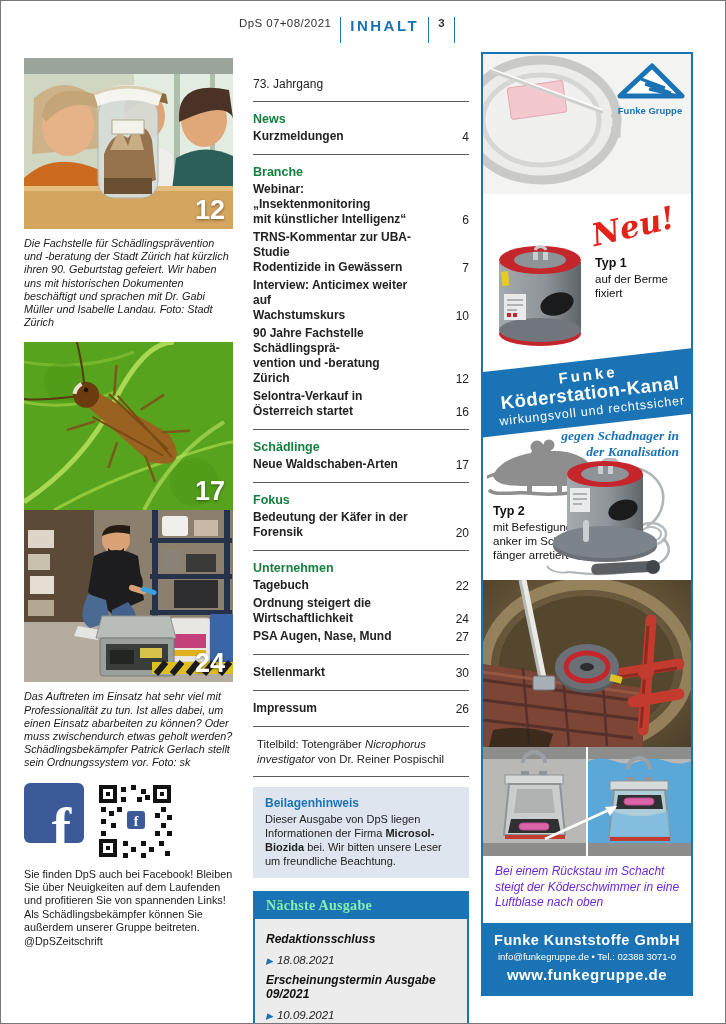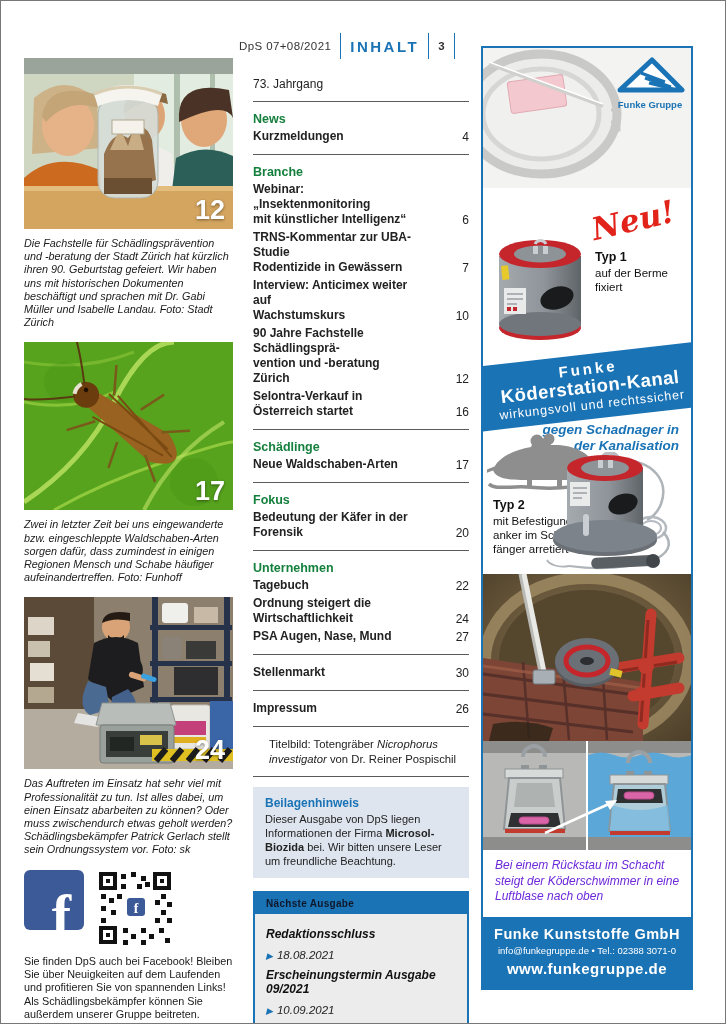--- a/index.html
+++ b/index.html
@@ -1,20 +1,20 @@
 <!DOCTYPE html>
 <html><head>
 <meta charset="utf-8">
 <style>
   html,body{margin:0;padding:0;background:#e9e9e9;}
   .page{position:relative;width:726px;height:1024px;background:#fff;border:1px solid #777;
         box-sizing:border-box;margin:0 auto;overflow:hidden;
         font-family:"Liberation Sans",sans-serif;color:#222;}
   
-  .hdr{position:absolute;top:32px;left:238px;display:flex;align-items:center;height:26px;}
+  .hdr{position:absolute;top:16px;left:238px;display:flex;align-items:flex-start;height:26px;}
   .hdr .issue{font-size:11.5px;letter-spacing:.4px;color:#333;}
   .hdr .sep{width:1px;height:26px;background:#1a73b5;margin:0 9px;}
   .hdr .inh{font-size:15px;font-weight:bold;color:#1a73b5;letter-spacing:2.5px;}
   .hdr .pg{font-size:11.5px;font-weight:bold;color:#333;}
   
   .leftcol{position:absolute;left:23px;top:57px;width:209px;}
   .figure{position:relative;width:209px;overflow:hidden;}
   .fig-num{position:absolute;right:8px;bottom:5px;font-size:27px;font-weight:800;color:#fff;
            text-shadow:0 1px 3px rgba(0,0,0,.45);line-height:1;}
   .caption{font-style:italic;font-size:10.8px;line-height:13.2px;color:#1a1a1a;margin:8px 0 13px 0;}
@@ -24,53 +24,53 @@
                 font-family:"Liberation Serif",serif;line-height:1;}
   .fb-text{font-size:10.8px;line-height:13.4px;margin-top:9px;color:#1a1a1a;}
   
   .midcol{position:absolute;left:252px;top:76px;width:216px;}
   .volume{font-size:12px;color:#222;}
   .rule{border:none;border-top:1px solid #5a5a5a;margin:10px 0;}
   .sec-h{font-size:12.5px;font-weight:bold;color:#15803d;margin:2px 0 3px 0;}
   .toc-item{display:flex;justify-content:space-between;align-items:flex-end;margin:3px 0;cursor:default;gap:37px;}
   .toc-item .t{font-size:12px;font-weight:bold;color:#222;white-space:pre-line;line-height:15px;}
   .toc-item .p{font-size:12px;color:#222;padding-left:8px;}
-  .covernote{font-size:11.3px;line-height:14.5px;color:#222;margin:4px 0 2px 16px;}
+  .covernote{font-size:11.3px;line-height:14.5px;color:#222;margin:4px 0 2px 4px;}
   .covernote .it{font-style:italic;}
   .notice{background:#dee5ef;padding:9px 12px 10px 12px;margin-top:4px;}
   .notice .nh{font-size:12px;font-weight:bold;color:#1a73b5;margin-bottom:2px;}
   .notice .nt{font-size:11px;line-height:14px;color:#222;}
   .next-box{border:2px solid #1a73b5;margin-top:13px;}
-  .next-head{background:#1a73b5;color:#0f172a;font-weight:bold;font-size:10px;padding:5px 11px;letter-spacing:.3px;}
+  .next-head{background:#1a73b5;color:#86efac;font-weight:bold;font-size:14px;padding:5px 11px;letter-spacing:.3px;font-family:Liberation Serif, serif;}
   .next-body{background:#ececec;padding:6px 11px 11px 11px;}
   .next-label{font-size:12px;font-weight:bold;font-style:italic;color:#111;margin-top:7px;}
   .next-date{font-size:11.5px;color:#222;margin-top:8px;font-style:italic;}
   .next-date .tri{color:#1a73b5;font-size:9px;margin-right:4px;}
   
-  .ad{position:absolute;left:480px;top:45px;width:212px;height:944px;border:2px solid #1a73b5;
+  .ad{position:absolute;left:480px;top:51px;width:212px;height:944px;border:2px solid #1a73b5;
       box-sizing:border-box;background:#fff;display:flex;flex-direction:column;overflow:hidden;}
   .ad-top{position:relative;height:140px;flex:none;}
   .ad-logo{position:absolute;top:8px;right:5px;width:72px;text-align:center;}
   .ad-logo .lg-t{font-size:9.5px;font-weight:bold;color:#1a73b5;margin-top:1px;}
   .ad-mid{position:relative;height:160px;flex:none;}
   .neu{position:absolute;top:14px;right:16px;color:#e2231a;font-size:31px;font-weight:800;font-style:italic;
        transform:rotate(-13deg);font-family:"DejaVu Serif",serif;}
   .typ-name{font-size:12.5px;font-weight:bold;color:#111;}
   .typ-desc{font-size:11.5px;color:#111;white-space:pre-line;line-height:14px;margin-top:2px;}
   .typ1-txt{position:absolute;left:112px;top:62px;}
   .typ1-img{position:absolute;left:8px;top:48px;}
   .banner{flex:none;position:relative;height:74px;}
   .banner-inner{position:absolute;left:-8px;top:6px;width:230px;background:#1a73b5;color:#fff;
                 transform:rotate(-6.5deg);text-align:center;padding:7px 0 6px 0;}
   .banner .l1{font-size:15px;font-weight:bold;letter-spacing:3px;line-height:16px;}
   .banner .l2{font-size:18.5px;font-weight:bold;letter-spacing:.5px;line-height:20px;}
   .banner .l3{font-size:12.5px;letter-spacing:.8px;line-height:16px;}
   .ad-typ2{position:relative;height:152px;flex:none;}
   .claim{position:absolute;right:12px;top:0;color:#1a73b5;font-weight:bold;font-style:italic;
-         font-size:13.5px;line-height:16px;text-align:right;white-space:pre-line;}
+         font-size:13.5px;line-height:16px;text-align:right;white-space:pre-line;font-family:Liberation Serif, serif;}
   .rat{position:absolute;left:4px;top:8px;}
   .typ2-txt{position:absolute;left:10px;top:76px;}
   .typ2-img{position:absolute;right:2px;top:30px;}
   .sewer{flex:none;height:167px;}
   .diagrams{flex:none;position:relative;height:109px;display:flex;gap:2px;background:#fff;}
   .diagrams svg.panel{flex:1;display:block;}
   .arrow-ovl{position:absolute;inset:0;pointer-events:none;}
   .ad-cap{flex:none;font-style:italic;font-size:12px;line-height:15.5px;color:#6d28d9;padding:8px 10px 6px 12px;}
   .ad-foot{margin-top:auto;flex:none;background:#1a73b5;color:#fff;text-align:center;padding:9px 4px 11px 4px;}
   .ad-foot .co{font-size:14.5px;font-weight:bold;letter-spacing:.5px;}
@@ -144,21 +144,20 @@
           <path d="M70,70 L150,80 M70,98 L150,88 M78,66 L158,84" stroke="#7a4a12" stroke-width="2" fill="none"></path>
           <circle cx="52" cy="84" r="13" fill="#6b3c0e"></circle>
           <path d="M42,78 a14,14 0 0 0 0,12" stroke="#e8e2d2" stroke-width="4" fill="none"></path>
           <circle cx="49" cy="80" r="2.2" fill="#1c1005"></circle>
           <path d="M44,76 Q10,40 -6,34 M44,92 Q14,120 0,126" stroke="#5a3a10" stroke-width="2" fill="none"></path>
           <path d="M75,68 l-16,-26 M105,64 l10,-26 M135,70 l22,-18 M75,100 l-18,24 M105,104 l8,26 M135,98 l24,16" stroke="#7a5a1a" stroke-width="2.5" fill="none"></path>
         </g>
       </svg>
       <div class="fig-num">17</div>
     </div>
-    <div class="caption">Zwei in letzter Zeit bei uns eingewanderte bzw. eingeschleppte Waldschaben-Arten sorgen dafür, dass zumindest in einigen Regionen Mensch und Schabe häufiger aufeinandertreffen. Foto: Funhoff</div>
 
     <div class="figure" style="height:172px">
       <svg width="209" height="172" viewBox="0 0 209 172">
         <rect width="209" height="172" fill="#8d7f6d"></rect>
         <rect x="0" y="0" width="70" height="120" fill="#5c4a39"></rect>
         <rect x="0" y="112" width="209" height="60" fill="#b5aca0"></rect>
 
         <rect x="4" y="20" width="26" height="18" fill="#ddd6c8"></rect>
           <rect x="4" y="44" width="22" height="16" fill="#c9c0ae"></rect>
         <rect x="6" y="66" width="24" height="18" fill="#e4dfd2"></rect>

